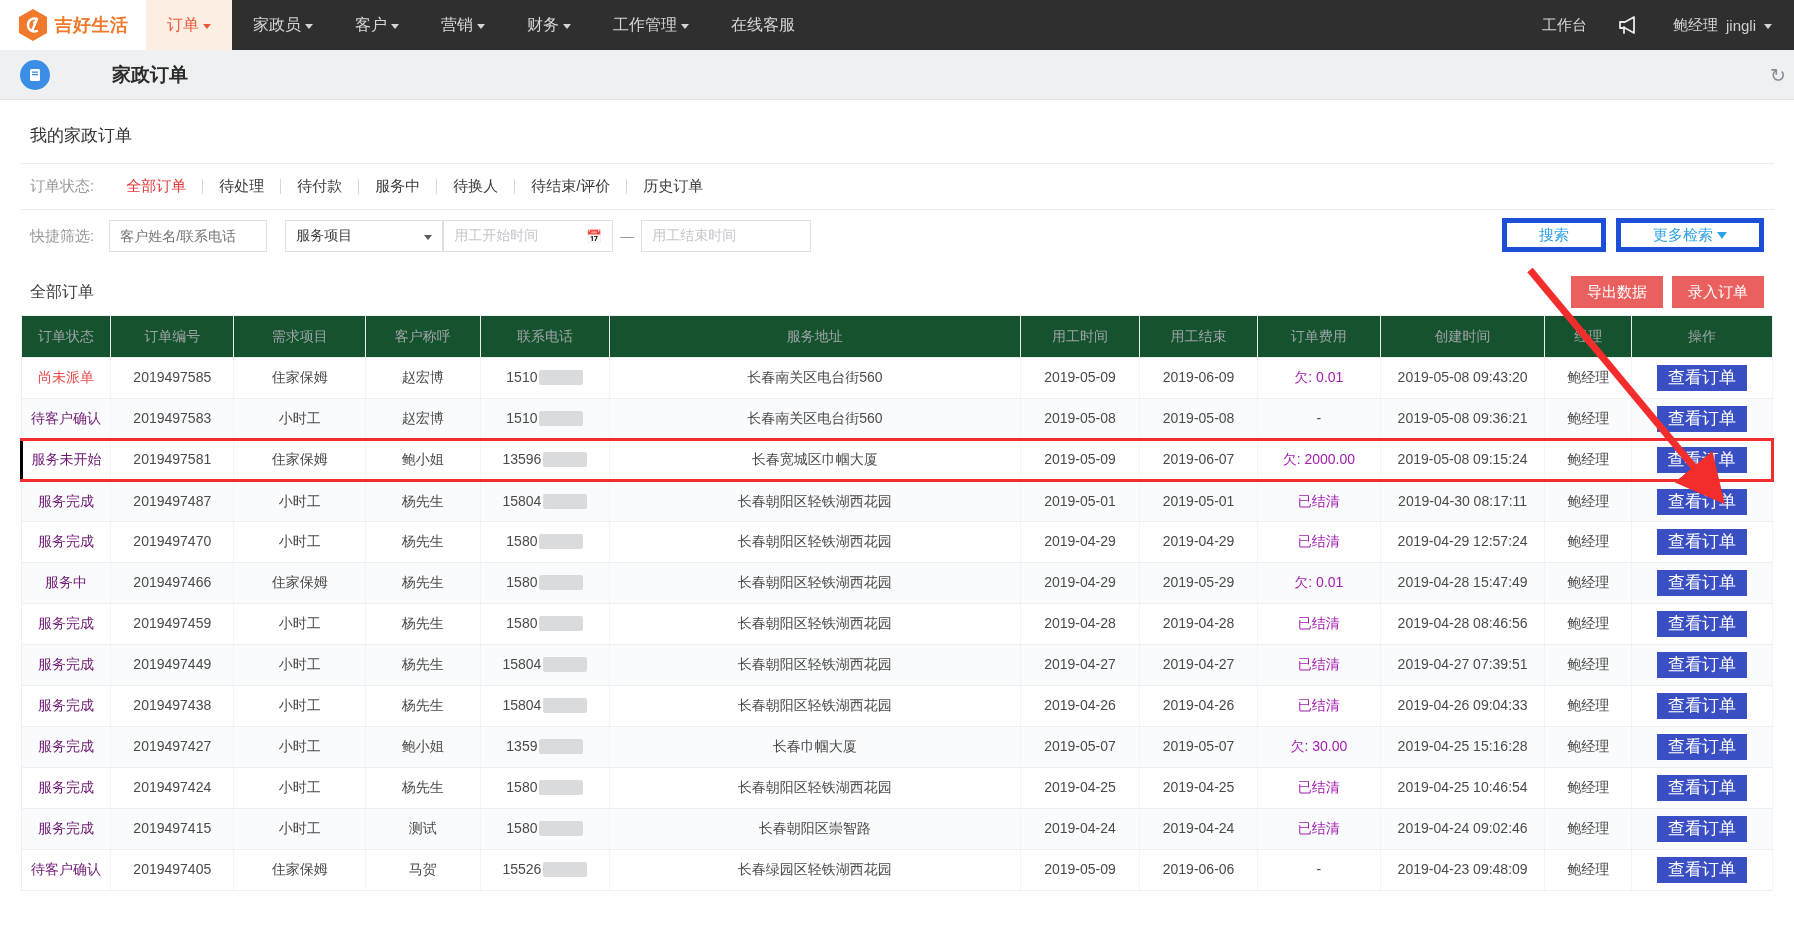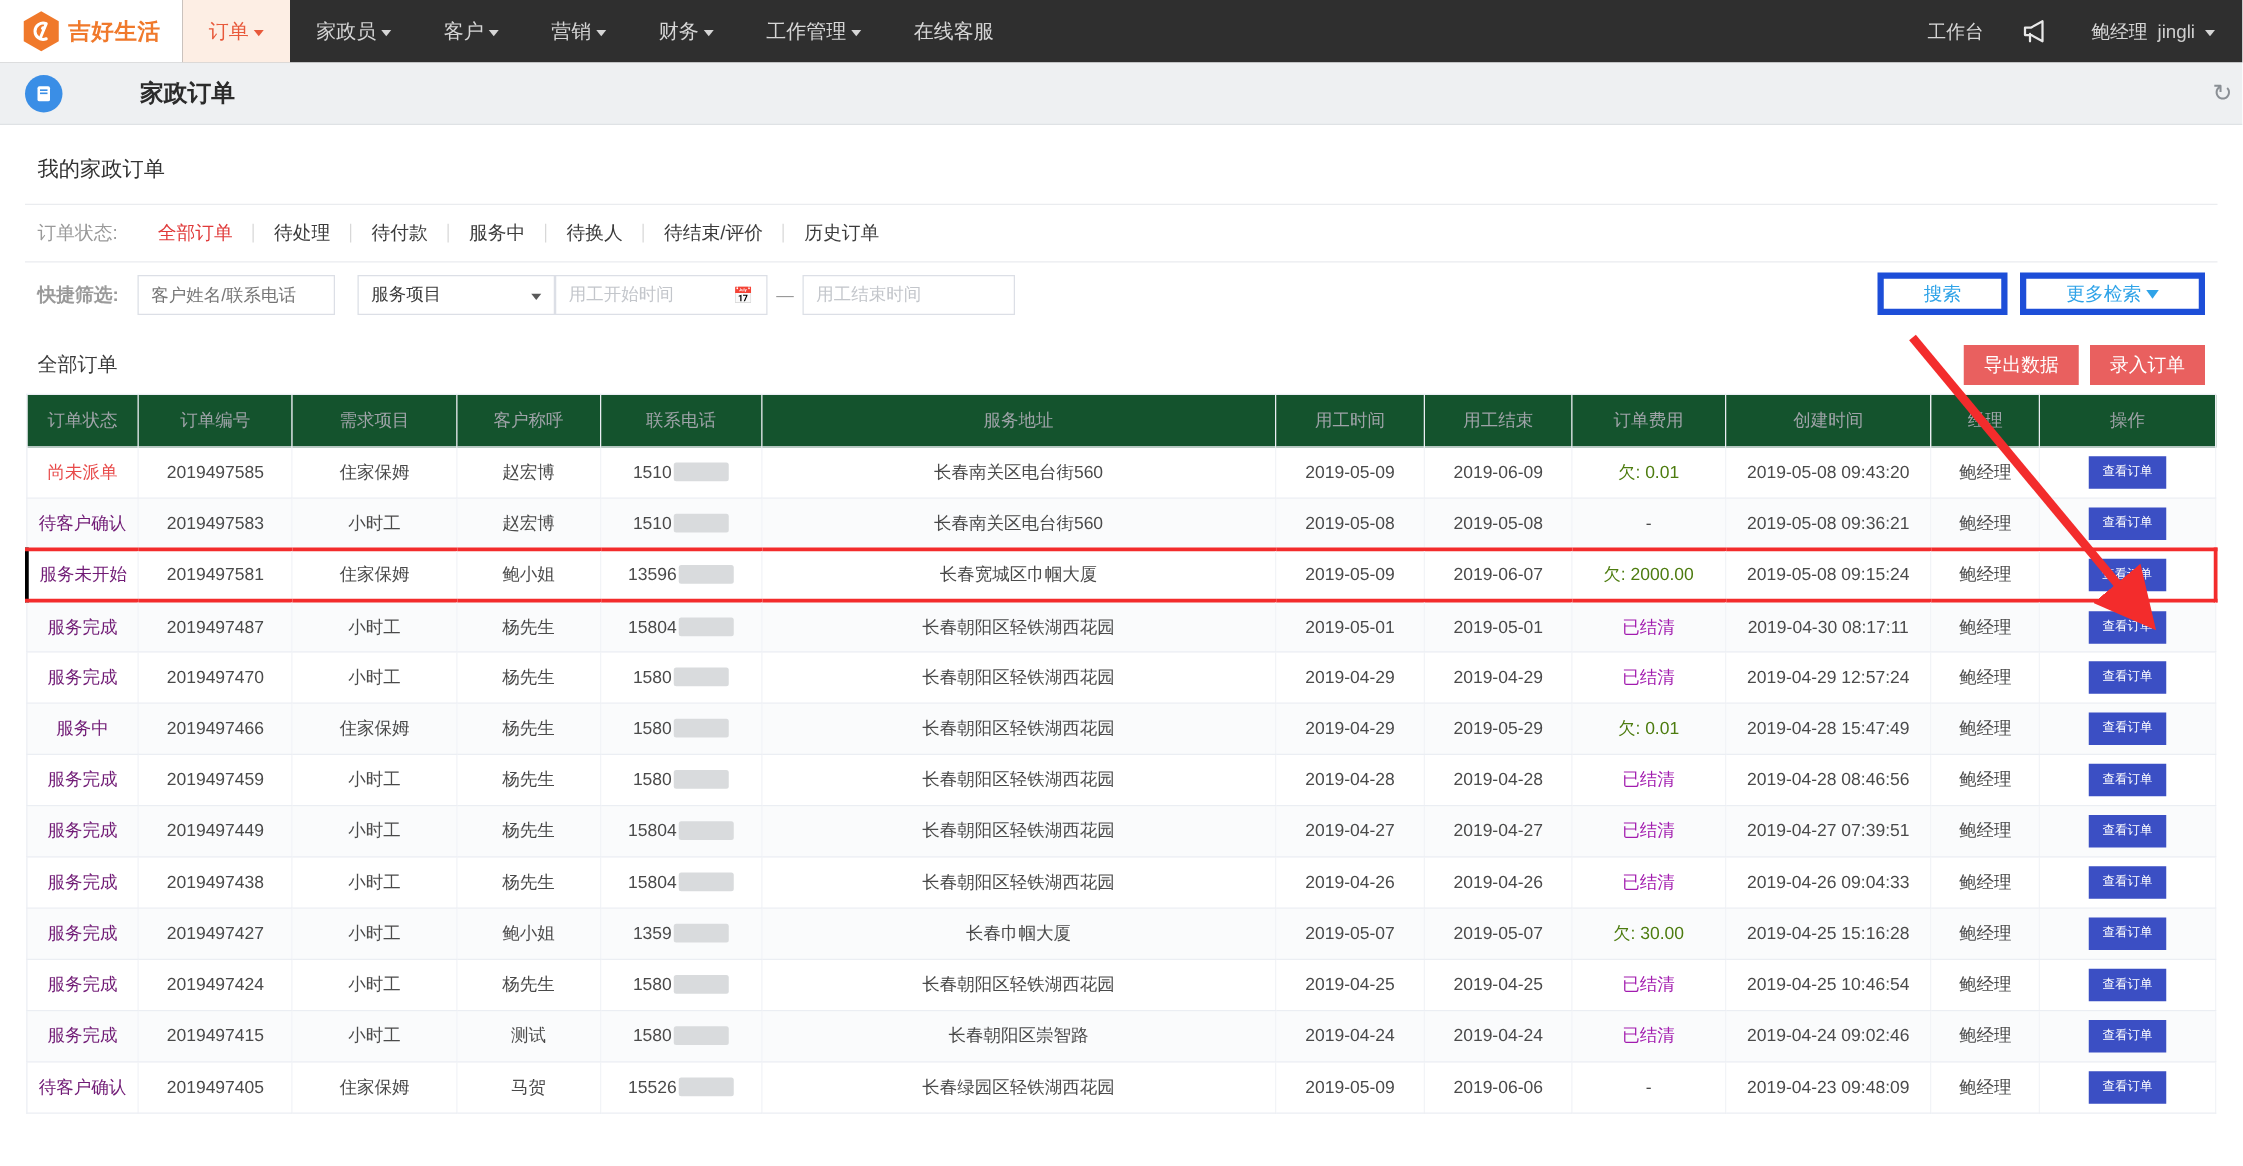--- a/index.html
+++ b/index.html
@@ -77,21 +77,21 @@
   .status-tabs { display: flex; align-items: center; }
   .status-tab { color: #3c3c3c; cursor: pointer; padding: 0 16px; }
   .status-tab.active { color: #e03a3a; }
   .tab-sep { width: 1px; height: 15px; background: #d8d8d8; }
 
   
   .filter-row {
     display: flex; align-items: center; padding: 10px 10px 16px 10px;
     font-size: 14px; position: relative;
   }
-  .filter-label { color: #9a9a9a; margin-right: 15px; font-size: 15px; font-weight: bold; }
+  .filter-label { color: #9a9a9a; margin-right: 15px; font-size: 15px; }
   .inp {
     height: 32px; border: 1px solid #dcdfe6; background: #fff;
     padding: 0 10px; font-size: 14px; color: #606266; display: flex;
     align-items: center; font-family: inherit;
   }
   .inp-text { width: 158px; margin-right: 18px; }
   .sel {
     width: 158px; justify-content: space-between;
     color: #3c3c3c; cursor: pointer;
   }
@@ -139,25 +139,25 @@
   table.orders th:first-child { border-left: 1px solid #ebeef3; }
   table.orders td {
     height: 41px; border-bottom: 1px solid #ebeef3;
     border-right: 1px solid #f2f4f7; text-align: center; color: #4a4a4a;
     padding: 4px 4px; line-height: 1.25;
   }
   table.orders td:first-child { border-left: 1px solid #ebeef3; }
   table.orders tr.alt td { background: #fafbfc; }
   .st-red { color: #e84a4a; }
   .st-blue { color: #701a75; }
-  .fee-red { color: #4d7c0f; }
+  .fee-red { color: #a21caf; }
   .fee-green { color: #a21caf; }
   .btn-view {
     background: #3b4fc4; color: #fff; border: none; height: 26px;
-    padding: 0 11px; font-size: 10px; cursor: pointer; font-family: inherit;
+    padding: 0 11px; font-size: 17px; cursor: pointer; font-family: inherit;
     display: inline-block; line-height: 26px;
   }
   .phone-mask {
     display: inline-block; width: 44px; height: 15px; background: #d9dbdd;
     vertical-align: -3px; margin-left: 2px; border-radius: 2px;
   }
   .phone-cell { white-space: nowrap; }
   tr.highlight td { box-shadow: none; }
   tr.highlight td {
     border-top: 3px solid #f32c2c; border-bottom: 3px solid #f32c2c;

